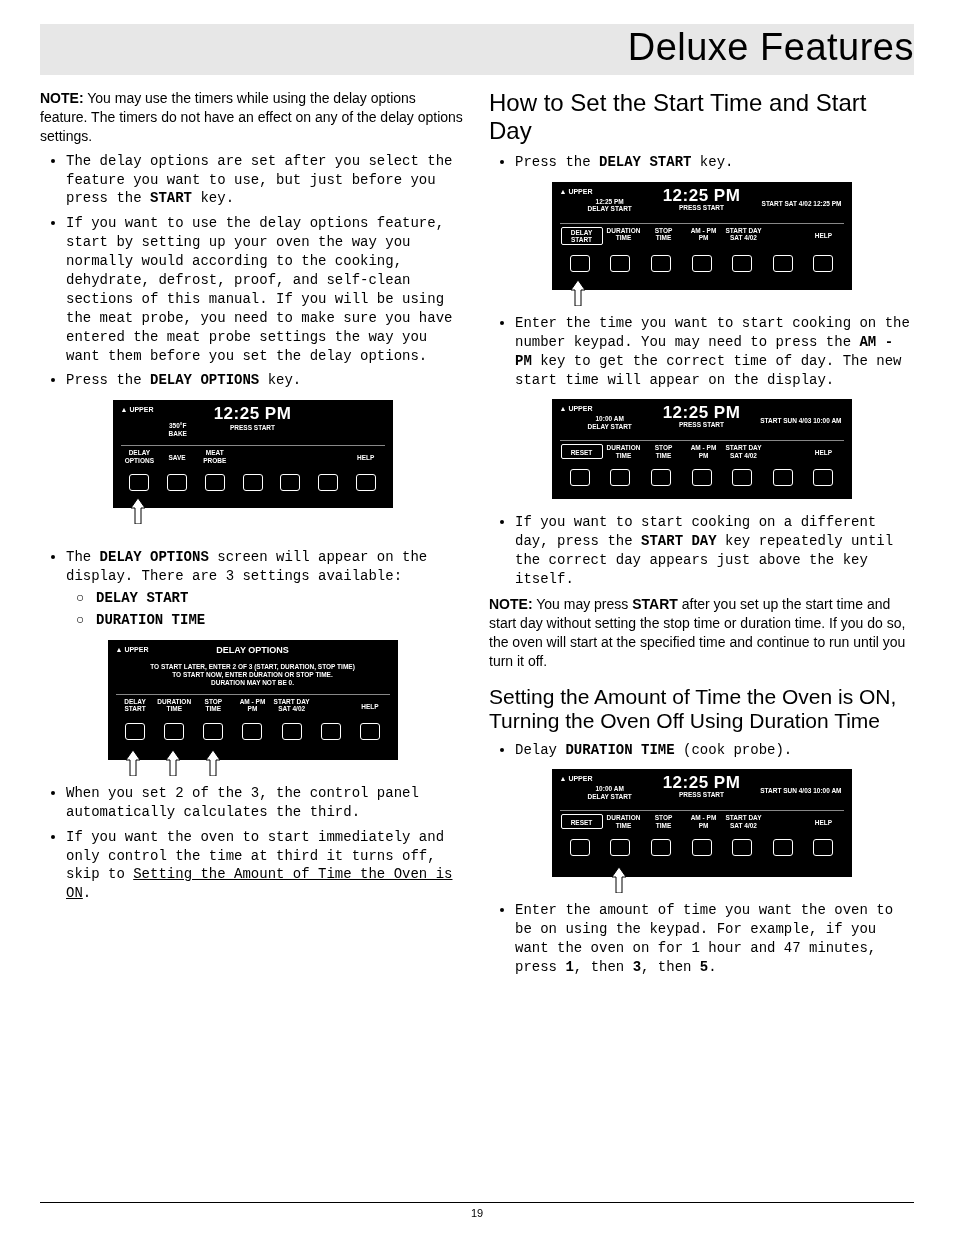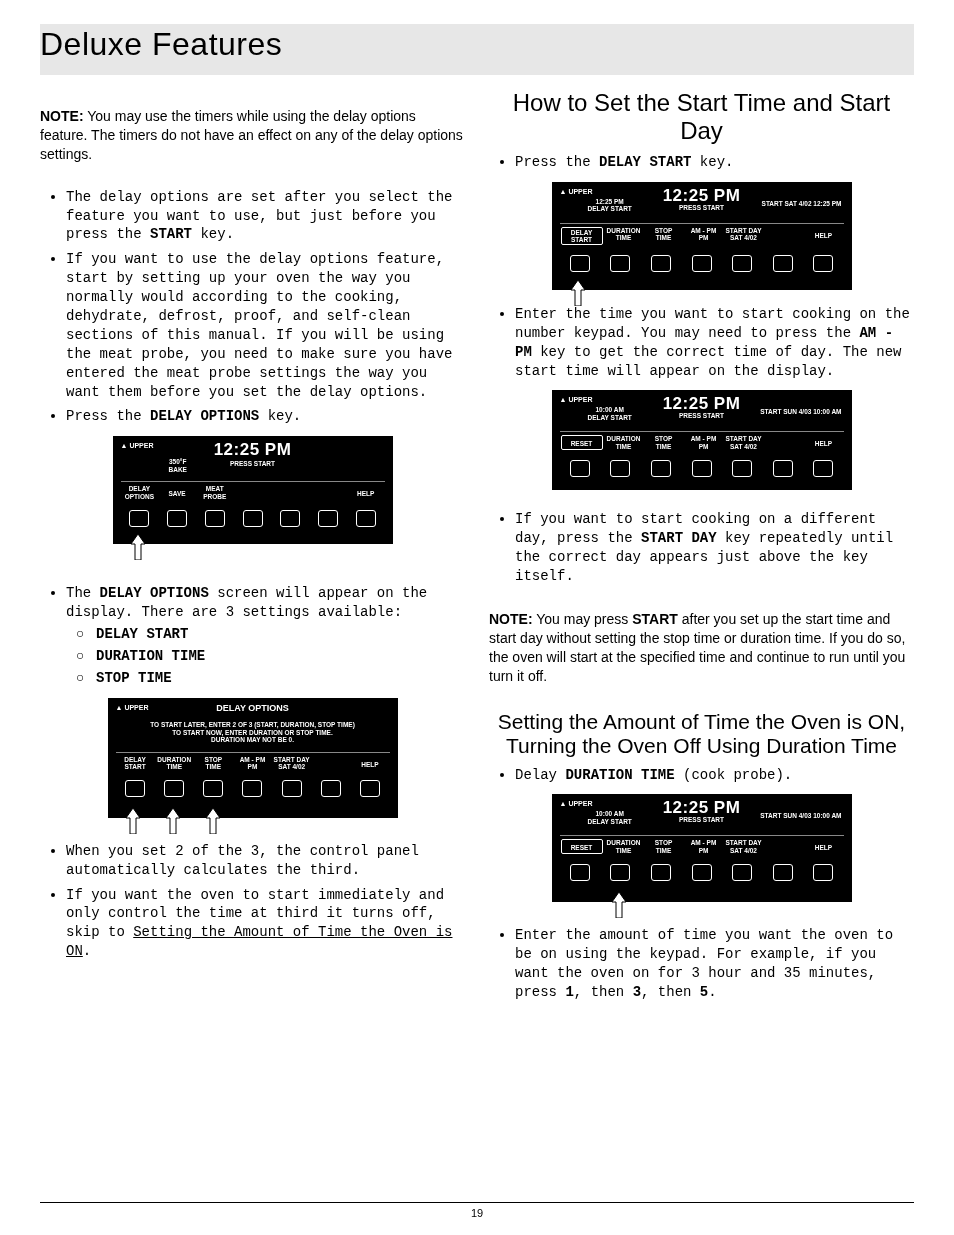--- a/index.html
+++ b/index.html
@@ -14,25 +14,25 @@
   }
   .page {
     width: 954px;
     min-height: 1235px;
     box-sizing: border-box;
     padding: 24px 40px 10px 40px;
     position: relative;
   }
   .banner {
     background: #e7e7e7;
-    text-align: left;
+    text-align: right;
     font-family: "Futura", "Century Gothic", sans-serif;
     font-weight: 300;
-    font-size: 32px;
-    padding: 2px 0 12px 0;
+    font-size: 38px;
+    padding: 2px 0 6px 0;
     letter-spacing: 0.5px;
     margin-bottom: 8px;
   }
   .cols {
     display: flex;
     gap: 24px;
   }
   .col {
     flex: 1;
     min-width: 0;
@@ -42,23 +42,22 @@
     font-weight: 300;
     font-size: 30px;
     margin: 6px 0 8px 0;
     letter-spacing: 0.3px;
   }
   h2.sub {
     font-family: "Futura", "Century Gothic", sans-serif;
     font-weight: 300;
     font-size: 21px;
     margin: 14px 0 8px 0;
-    text-align: center;
-  }
-  p { margin: 24px 0; line-height: 1.35; }
+  }
+  p { margin: 6px 0; line-height: 1.35; }
   ul.bul { list-style: disc; padding-left: 26px; margin: 6px 0; font-family: Liberation Mono, monospace; }
   ul.bul > li { margin: 6px 0; line-height: 1.35; }
   ul.circ { list-style: none; padding-left: 30px; margin: 2px 0; }
   ul.circ > li { margin: 3px 0; }
   ul.circ > li::before { content: "○"; display: inline-block; width: 20px; margin-left: -20px; }
   .b { font-weight: bold; }
   .u { text-decoration: underline; }
   
   
   .panel {
@@ -221,21 +220,20 @@
             </svg>
         </div>
       </div>
 
       <ul class="bul" style="margin-top:40px;">
         <li>
           <span>The </span><span class="b">DELAY OPTIONS</span><span> screen will appear on the display. There are 3 settings available:</span>
           <ul class="circ">
             <li><span class="b">DELAY START</span></li>
             <li><span class="b">DURATION TIME</span></li>
-            <li><span class="b">STOP TIME</span></li>
           </ul>
         </li>
       </ul>
 
       <div class="panel med" style="height:120px; width:290px;">
         <div class="upper">UPPER</div>
         <div class="titlecenter">DELAY OPTIONS</div>
         <div class="instr" style="margin-top:10px;">
           <span>TO START LATER, ENTER 2 OF 3 (START, DURATION, STOP TIME)</span><br>
           <span>TO START NOW, ENTER DURATION OR STOP TIME.</span><br>
@@ -310,21 +308,21 @@
           <div class="btnwrap"><span class="btn"></span></div>
           <div class="btnwrap"><span class="btn"></span></div>
           <div class="btnwrap"><span class="btn"></span></div>
           <div class="btnwrap"><span class="btn"></span></div>
         </div>
         <div class="arrow" style="left:19px; bottom:-16px;"><svg viewBox="0 0 14 26">
               <polygon points="7,0 14,10 10,10 10,26 4,26 4,10 0,10" fill="#fff" stroke="#000" stroke-width="1"></polygon>
             </svg></div>
       </div>
 
-      <ul class="bul" style="margin-top:15px;">
+      <ul class="bul" style="margin-top:24px;">
         <li>
           <span>Enter the time you want to start cooking on the number keypad. You may need to press the </span><span class="b">AM - PM</span><span> key to get the correct time of day. The new start time will appear on the display.</span>
         </li>
       </ul>
 
       <div class="panel med" style="height:100px; width:300px;">
         <div class="upper">UPPER</div>
         <div class="clock">12:25 PM</div>
         <div class="topright">START SUN 4/03 10:00 AM</div>
         <div style="position:absolute; top:16px; left:36px; text-align:center; font-size:6.5px; font-weight:bold; line-height:1.1;">
@@ -344,21 +342,21 @@
           <div class="btnwrap"><span class="btn"></span></div>
           <div class="btnwrap"><span class="btn"></span></div>
           <div class="btnwrap"><span class="btn"></span></div>
           <div class="btnwrap"><span class="btn"></span></div>
           <div class="btnwrap"><span class="btn"></span></div>
           <div class="btnwrap"><span class="btn"></span></div>
           <div class="btnwrap"><span class="btn"></span></div>
         </div>
       </div>
 
-      <ul class="bul" style="margin-top:20px;">
+      <ul class="bul" style="margin-top:14px;">
         <li>
           <span>If you want to start cooking on a different day, press the </span><span class="b">START DAY</span><span> key repeatedly until the correct day appears just above the key itself.</span>
         </li>
       </ul>
 
       <p>
         <span class="b">NOTE:</span><span> You may press </span><span class="b">START</span><span> after you set up the start time and start day without setting the stop time or duration time. If you do so, the oven will start at the specified time and continue to run until you turn it off.</span>
       </p>
 
       <h2 class="sub">Setting the Amount of Time the Oven is ON, Turning the Oven Off Using Duration Time</h2>
@@ -395,21 +393,21 @@
           <div class="btnwrap"><span class="btn"></span></div>
           <div class="btnwrap"><span class="btn"></span></div>
         </div>
         <div class="arrow" style="left:60px; bottom:-16px;"><svg viewBox="0 0 14 26">
               <polygon points="7,0 14,10 10,10 10,26 4,26 4,10 0,10" fill="#fff" stroke="#000" stroke-width="1"></polygon>
             </svg></div>
       </div>
 
       <ul class="bul" style="margin-top:24px;">
         <li>
-          <span>Enter the amount of time you want the oven to be on using the keypad. For example, if you want the oven on for 3 hour and 35 minutes, press </span><span class="b">1</span><span>, then </span><span class="b">3</span><span>, then </span><span class="b">5</span><span>.</span>
+          <span>Enter the amount of time you want the oven to be on using the keypad. For example, if you want the oven on for 1 hour and 47 minutes, press </span><span class="b">1</span><span>, then </span><span class="b">3</span><span>, then </span><span class="b">5</span><span>.</span>
         </li>
       </ul>
     </div>
   </div>
 
   <div class="footer">
     <span>19</span>
   </div>
 </div>
 

